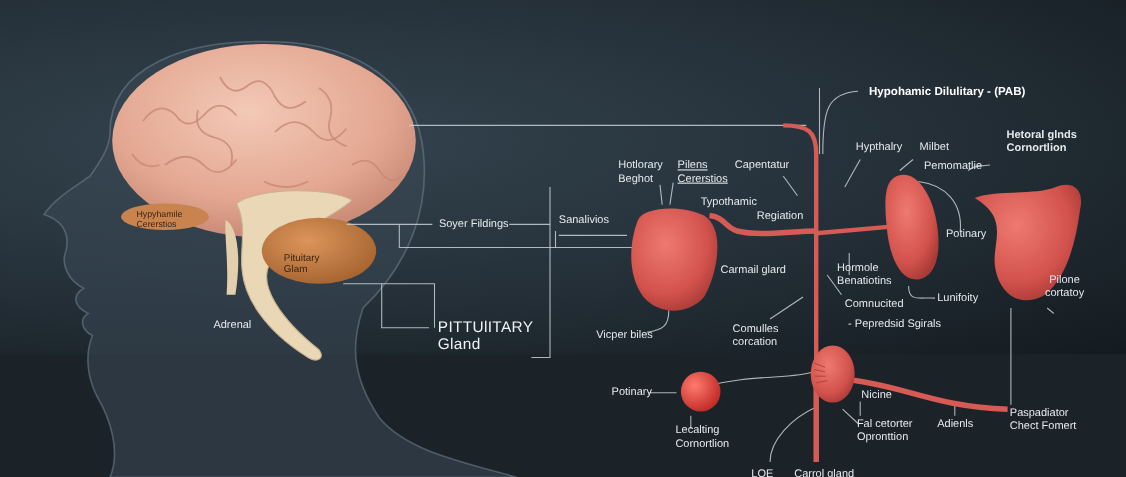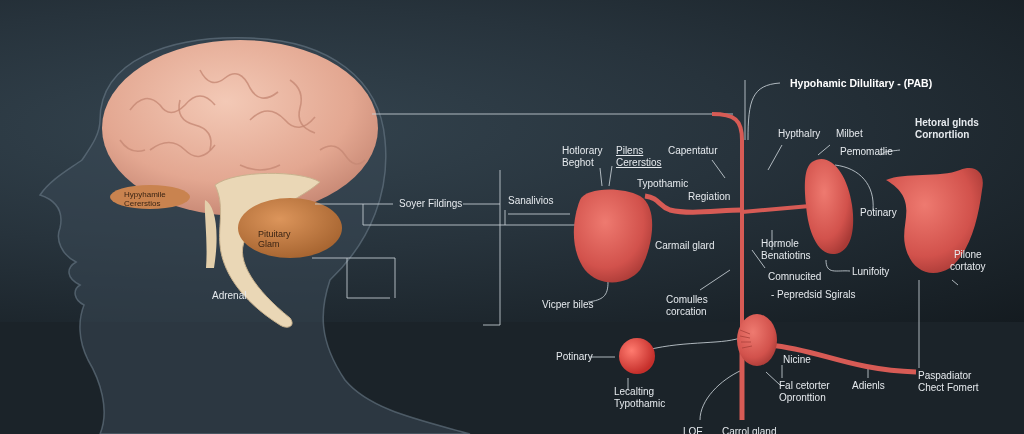--- a/index.html
+++ b/index.html
@@ -128,22 +128,24 @@
       <circle cx="637" cy="356" r="18" fill="url(#ballG)"></circle>
     </g>
   </svg>
 
   <div class="lbl title" style="left:790px;top:77px;">Hypohamic Dilulitary - (PAB)</div>
 
   <div class="lbl dark" style="left:124px;top:190px;">Hypyhamile
 Cererstios</div>
   <div class="lbl dark" style="left:258px;top:229px;font-size:9px;line-height:10px;">Pituitary
 Glam</div>
-  <div class="lbl" style="left:212px;top:290px;text-align:center;">Adrenal</div>
+  <div class="lbl" style="left:194px;top:290px;text-align:center;">Adrenal</div>
   <div class="lbl" style="left:399px;top:198px;">Soyer Fildings</div>
+  <div class="lbl big" style="left:398px;top:290px;">PITTUlITARY
+Gland</div>
 
   <div class="lbl" style="left:508px;top:195px;">Sanalivios</div>
   <div class="lbl" style="left:562px;top:145px;">Hotlorary
 Beghot</div>
   <div class="lbl" style="left:616px;top:145px;text-decoration:underline;">Pilens
 Cererstios</div>
   <div class="lbl" style="left:668px;top:145px;">Capentatur</div>
   <div class="lbl" style="left:637px;top:178px;">Typothamic</div>
   <div class="lbl" style="left:688px;top:191px;">Regiation</div>
   <div class="lbl" style="left:655px;top:240px;">Carmail glard</div>
@@ -158,21 +160,21 @@
   <div class="lbl" style="left:860px;top:207px;">Potinary</div>
   <div class="lbl" style="left:761px;top:238px;">Hormole
 Benatiotins</div>
   <div class="lbl" style="left:768px;top:271px;">Comnucited</div>
   <div class="lbl" style="left:771px;top:289px;">- Pepredsid Sgirals</div>
   <div class="lbl" style="left:852px;top:266px;">Lunifoity</div>
   <div class="lbl" style="left:950px;top:249px;text-align:center;">Pilone
 cortatoy</div>
   <div class="lbl" style="left:556px;top:351px;">Potinary</div>
   <div class="lbl" style="left:614px;top:386px;">Lecalting
-Typothamic</div>
+Cornortlion</div>
   <div class="lbl" style="left:783px;top:354px;">Nicine</div>
   <div class="lbl" style="left:779px;top:380px;">Fal cetorter
 Opronttion</div>
   <div class="lbl" style="left:852px;top:380px;">Adienls</div>
   <div class="lbl" style="left:918px;top:370px;">Paspadiator
 Chect Fomert</div>
   <div class="lbl" style="left:683px;top:426px;">LOE</div>
   <div class="lbl" style="left:722px;top:426px;">Carrol gland</div>
 </div>
 

